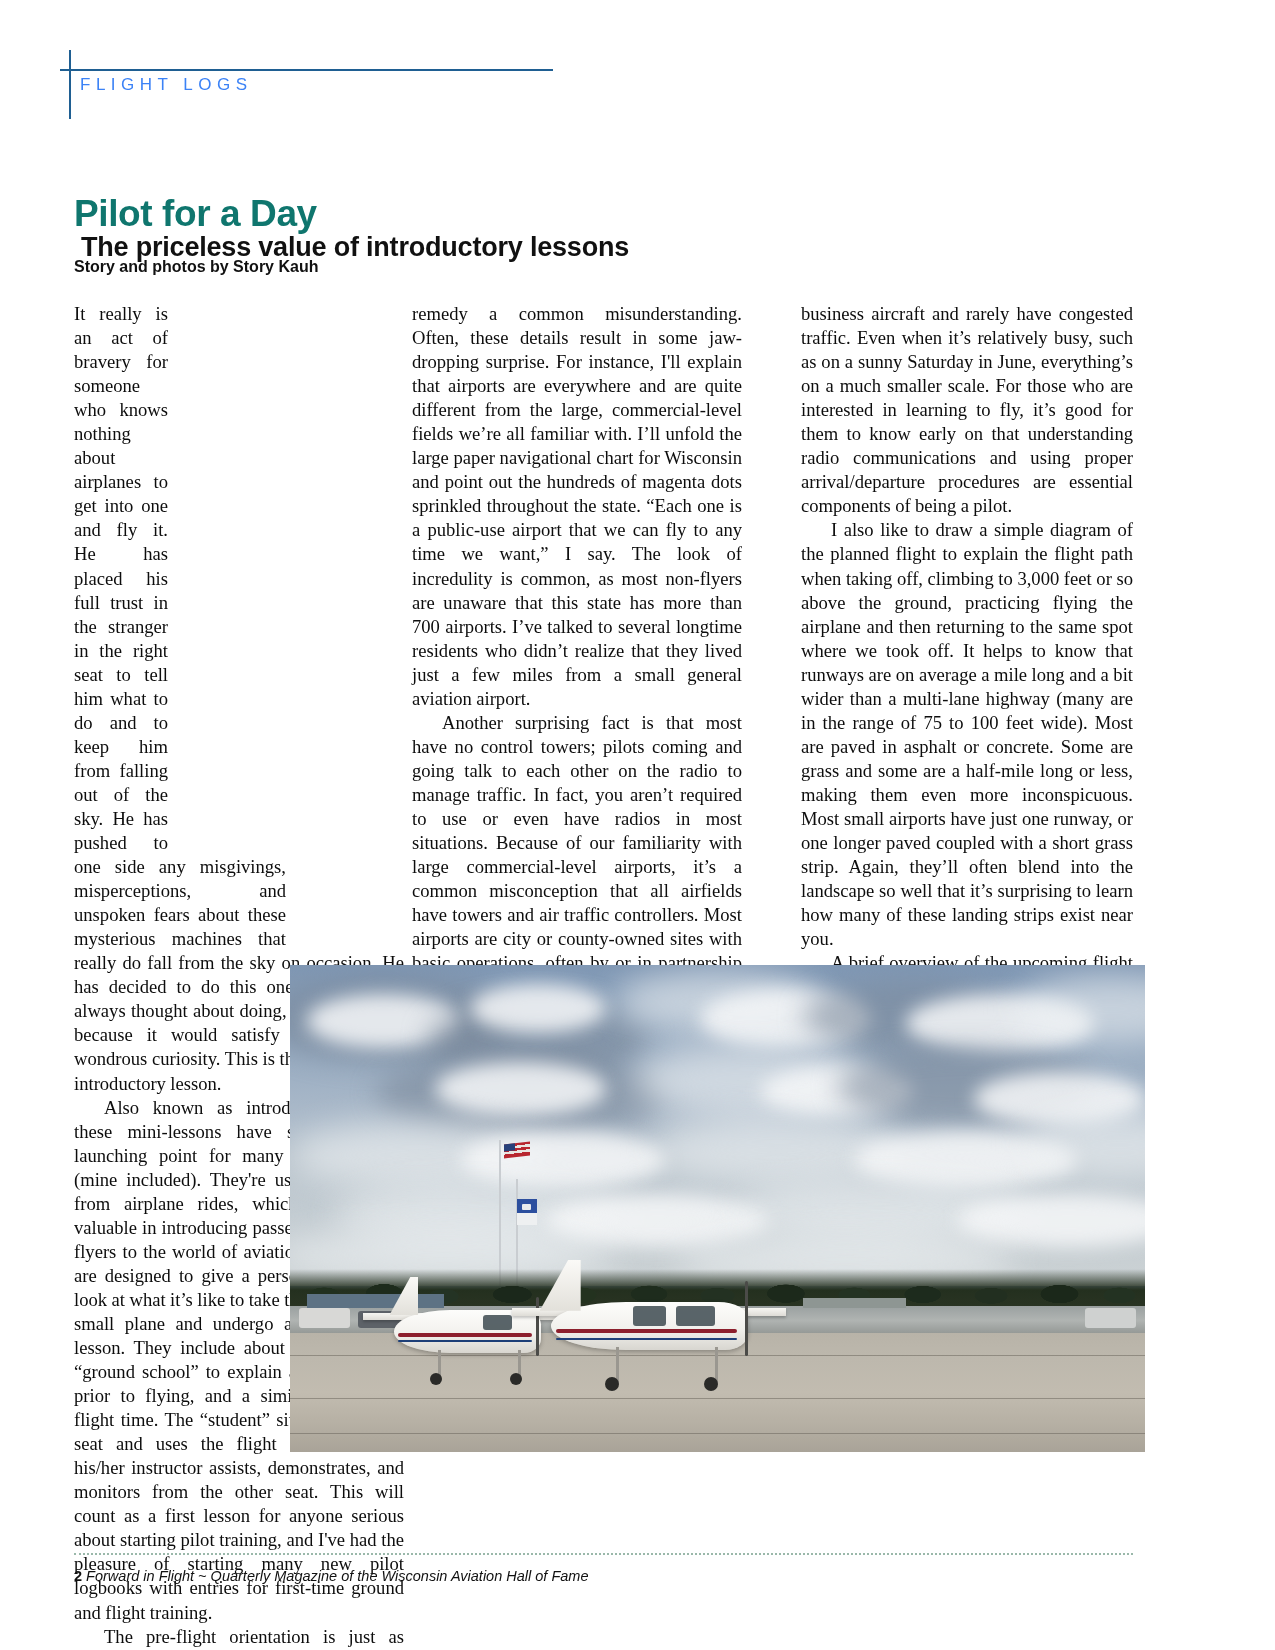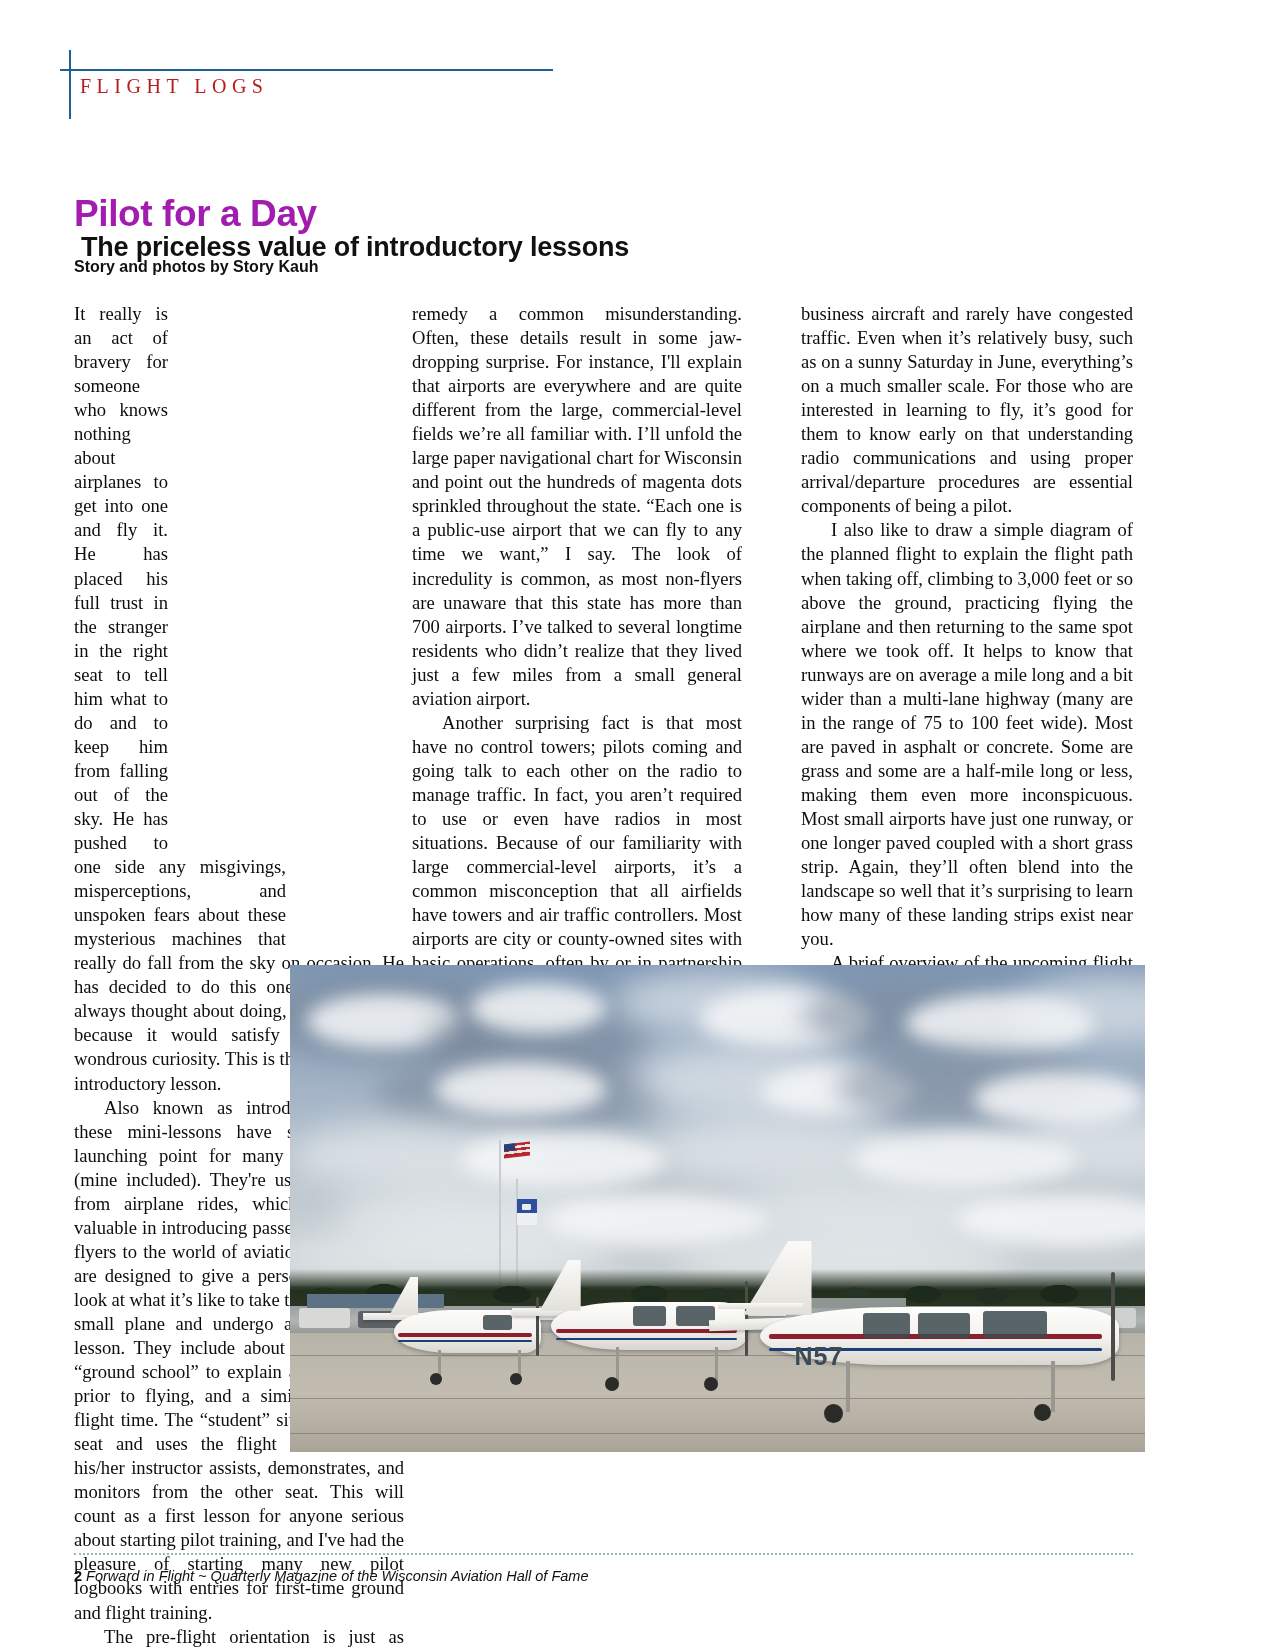--- a/index.html
+++ b/index.html
@@ -29,36 +29,36 @@
     left: 69px;
     top: 50px;
     width: 2px;
     height: 69px;
     background: #1f5f92;
   }
   #kicker-text {
     position: absolute;
     left: 80px;
     top: 75px;
-    font-family: Liberation Serif, serif;
-    font-size: 20px;
+    font-family: Liberation Sans, sans-serif;
+    font-size: 17px;
     letter-spacing: 5.5px;
-    color: #b91c1c;
+    color: #3b82f6;
   }
 
   
   #headline {
     position: absolute;
     left: 74px;
     top: 168px;
     font-family: "Liberation Sans", sans-serif;
     font-weight: bold;
     font-size: 37px;
     line-height: 41px;
-    color: #a21caf;
+    color: #0f766e;
     letter-spacing: -0.4px;
   }
   #subhead {
     position: absolute;
     left: 81px;
     top: 209px;
     font-family: "Liberation Sans", sans-serif;
     font-weight: bold;
     font-size: 27px;
     line-height: 33px;
@@ -425,33 +425,16 @@
     <div class="stripe blue thin" style="left:16%; top:60%; width:66%;"></div>
     <div class="window" style="left:44%; top:39%; width:12%; height:13%;"></div>
     <div class="window" style="left:60%; top:39%; width:14%; height:13%;"></div>
     <div class="prop" style="left:85%; top:22%; width:3px; height:50%;"></div>
     <div class="strut" style="left:38%; top:66%; width:3px; height:24%;"></div>
     <div class="strut" style="left:74%; top:66%; width:3px; height:24%;"></div>
     <div class="wheel" style="left:34%; top:86%; width:14px; height:14px;"></div>
     <div class="wheel" style="left:70%; top:86%; width:14px; height:14px;"></div>
   </div>
 
-  <div class="plane" style="left:50%; top:55%; width:50%; height:40%;">
-    <div class="wing" style="left:-2%; top:42%; width:72%; height:11px; transform: rotate(-2deg);"></div>
-    <div class="fuselage" style="left:10%; top:38%; width:84%; height:30%;"></div>
-    <div class="tail" style="left:6%;  top:4%;  width:16%; height:38%; clip-path: polygon(0 100%, 66% 0, 100% 0, 100% 100%);"></div>
-    <div class="tail" style="left:0%;  top:36%; width:20%; height:6px;"></div>
-    <div class="stripe" style="left:12%; top:52%; width:78%; height:5px;"></div>
-    <div class="stripe blue" style="left:12%; top:59%; width:78%; height:3px;"></div>
-    <div class="window" style="left:34%; top:41%; width:11%; height:13%;"></div>
-    <div class="window" style="left:47%; top:41%; width:12%; height:13%;"></div>
-    <div class="window" style="left:62%; top:40%; width:15%; height:14%;"></div>
-    <div class="prop" style="left:92%; top:20%; width:4px; height:56%;"></div>
-    <div class="strut" style="left:30%; top:66%; width:4px; height:26%;"></div>
-    <div class="strut" style="left:78%; top:66%; width:4px; height:26%;"></div>
-    <div class="wheel" style="left:25%; top:88%; width:19px; height:19px;"></div>
-    <div class="wheel" style="left:74%; top:88%; width:17px; height:17px;"></div>
-    <div class="tailnum" style="left:18%; top:56%; font-size:25px;">N57</div>
-  </div>
 </div>
 
 <div id="footer-rule"></div>
 <div id="footer-text"><span id="footer-page">2</span> <span>Forward in Flight ~ Quarterly Magazine of the Wisconsin Aviation Hall of Fame</span></div>
 
 </body></html>

